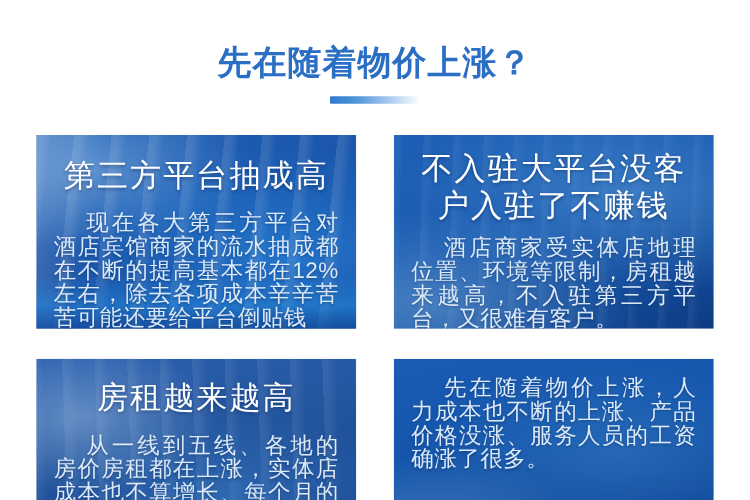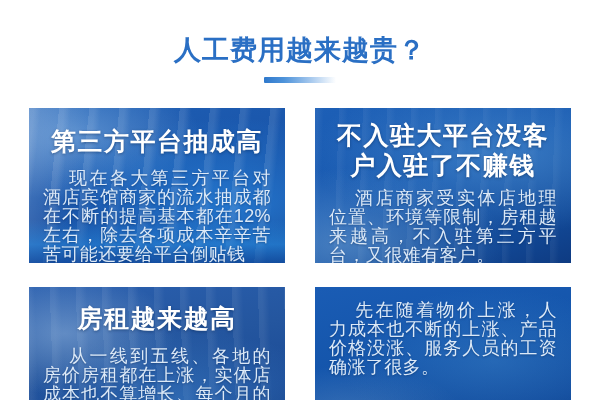--- a/index.html
+++ b/index.html
@@ -123,21 +123,21 @@
     z-index: 1;
     height: 100%;
     display: flex;
     flex-direction: column;
     justify-content: flex-start;
   }
 
   .card-heading {
     font-size: 25px;
     line-height: 30px;
-    font-weight: 700;
+    font-weight: 400;
     color: #ffffff;
     letter-spacing: 1.5px;
     text-shadow: 0 1px 3px rgba(4,30,70,0.45);
     white-space: nowrap;
   }
   .card-heading.two-line {
     white-space: normal;
   }
 
   .card-body {
@@ -162,21 +162,21 @@
   .card-c .card-heading { margin-top: 16px; }
   .card-c .card-body    { margin-top: 14px; }
 
   .card-d .card-heading { margin-top: 16px; }
   .card-d .card-body    { margin-top: 14px; }
 </style>
 </head>
 <body>
 
 <div class="header">
-  <div class="page-title">人工费用越来越贵？</div>
+  <div class="page-title">先在随着物价上涨？</div>
   <div class="title-underline"></div>
 </div>
 
 <div class="card-grid">
 
   <div class="card card-a">
     <div class="card-bg"></div>
     <div class="card-inner">
       <div class="card-heading">第三方平台抽成高</div>
       <div class="card-body">现在各大第三方平台对酒店宾馆商家的流水抽成都在不断的提高基本都在12%左右，除去各项成本辛辛苦苦可能还要给平台倒贴钱</div>

